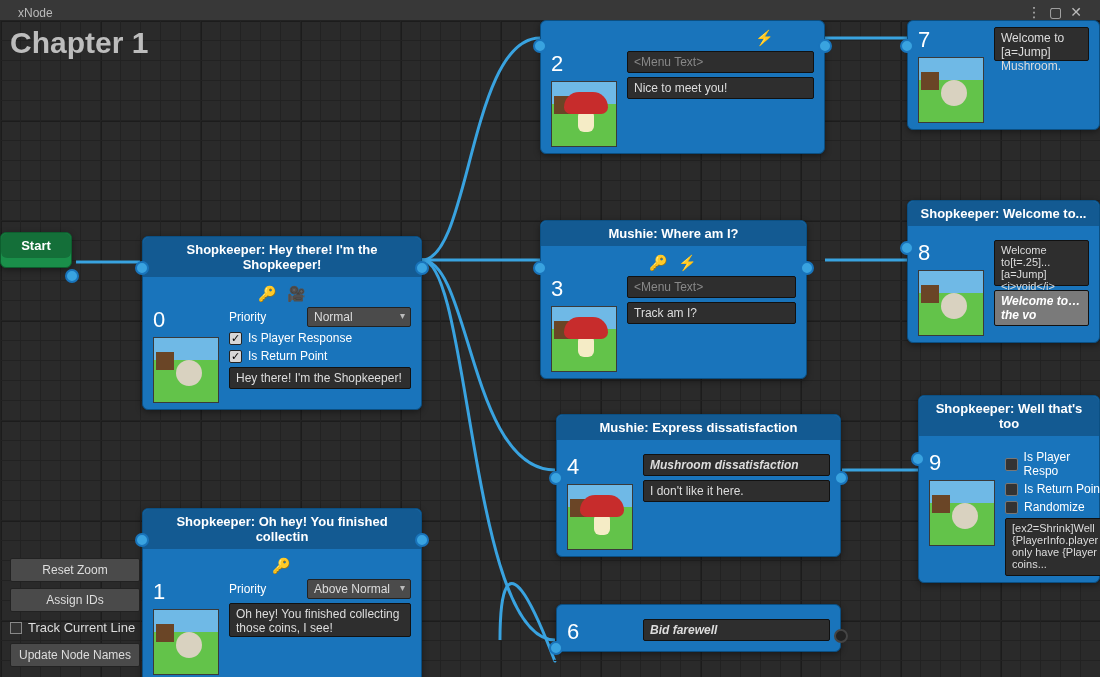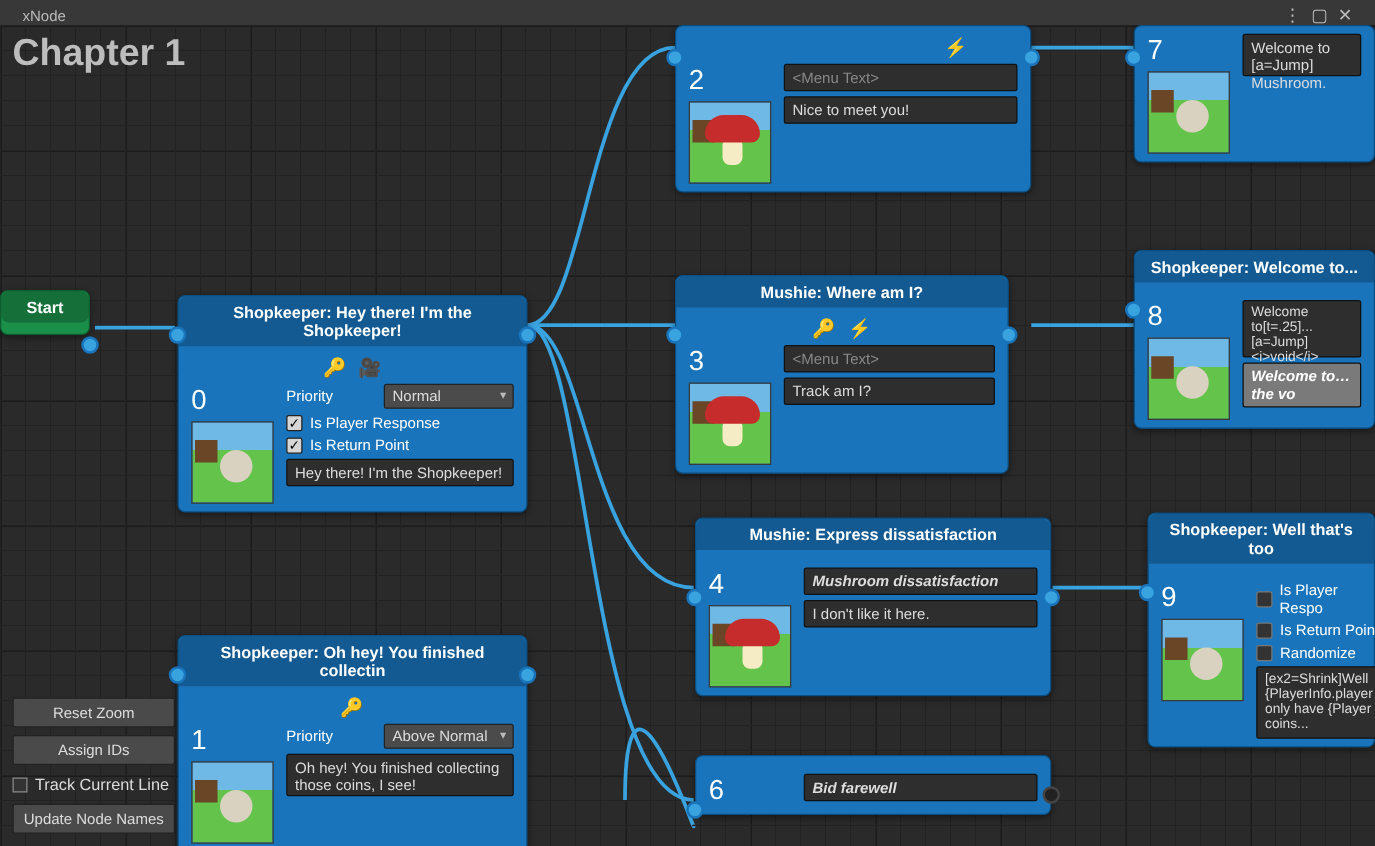--- a/index.html
+++ b/index.html
@@ -346,21 +346,21 @@
       </div>
       <div class="col-right">
         <div class="txt-input" style="height:46px; font-size:11px;">Welcome to[t=.25]...[a=Jump]&lt;i&gt;void&lt;/i&gt;[ex2=Grow]!&lt;/b&gt;</div>
         <div class="txt-input hl">Welcome to… the vo</div>
       </div>
     </div>
   </div>
   <div class="port" style="left:-8px; top:40px;"></div>
 </div>
 
-<div class="node" style="left:918px; top:410px; width:182px;">
+<div class="node" style="left:918px; top:395px; width:182px;">
   <div class="hdr">Shopkeeper: Well that's too</div>
   <div class="body" style="padding-top:14px;">
     <div class="row-flex">
       <div class="col-left">
         <div class="num">9</div>
         <div class="thumb shop"></div>
       </div>
       <div class="col-right">
         <div class="chkrow">
           <span class="chkbox off"></span>

